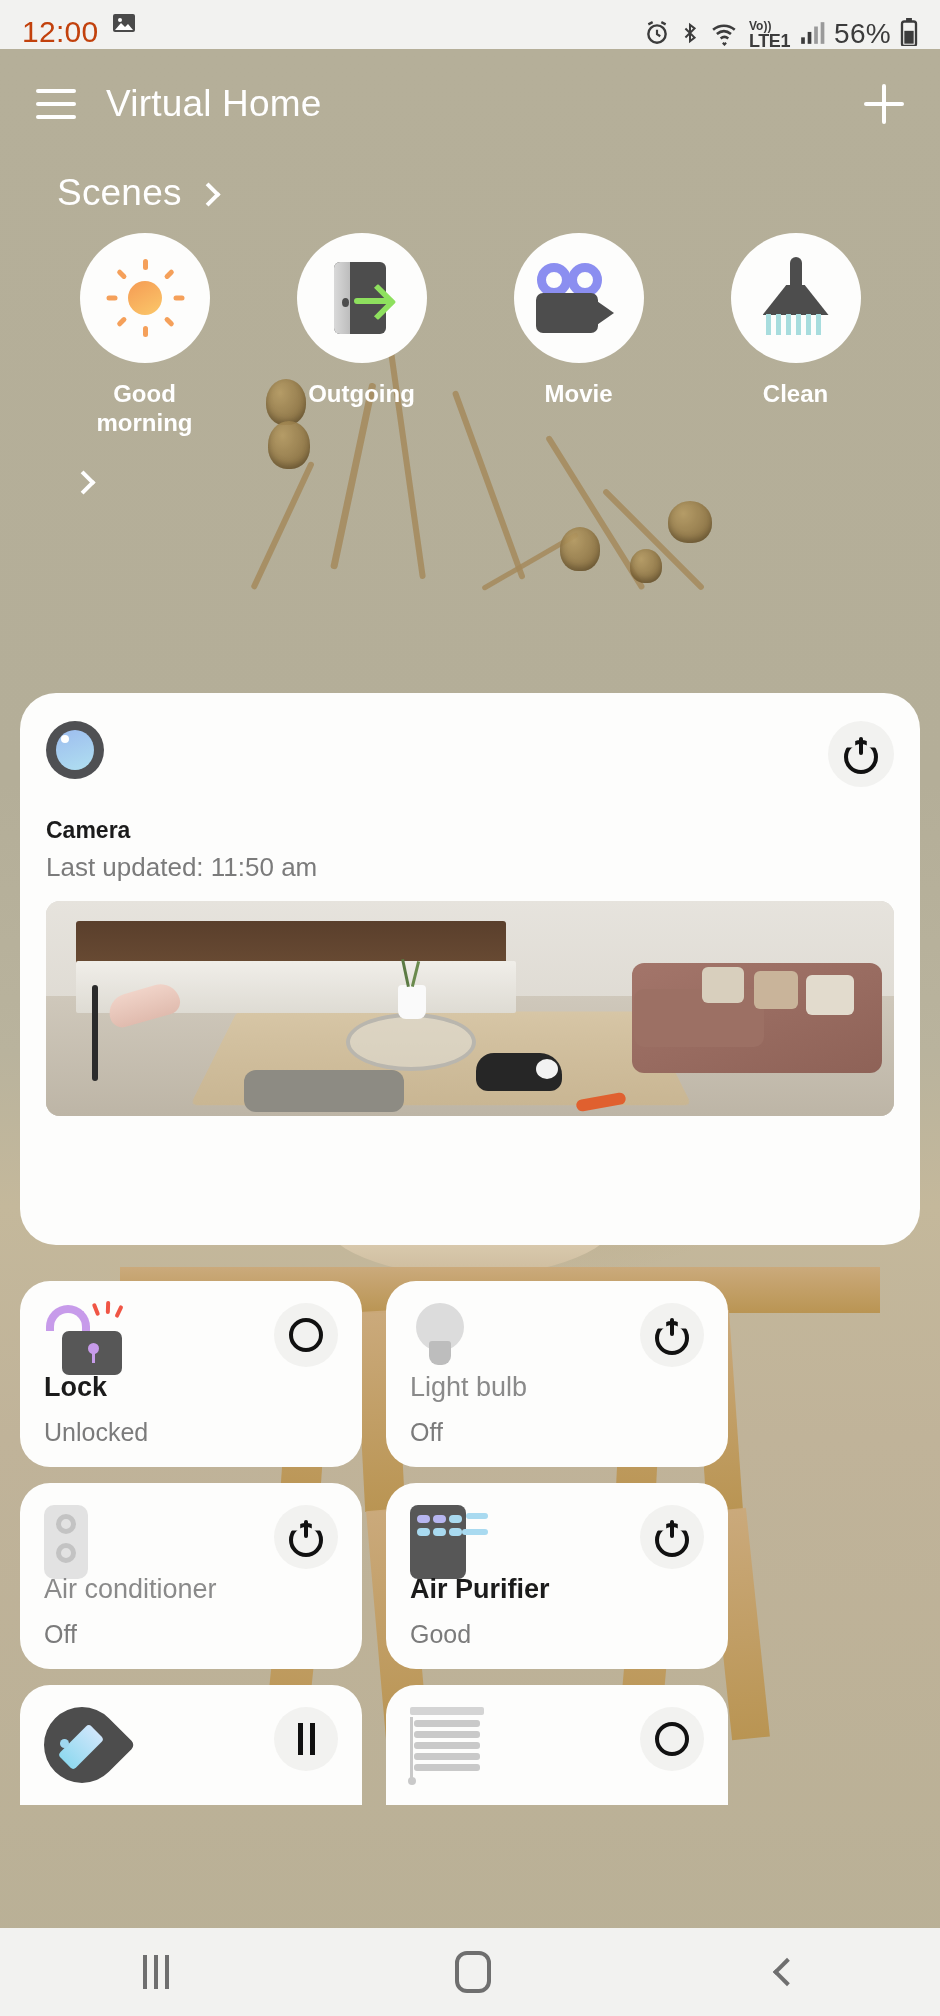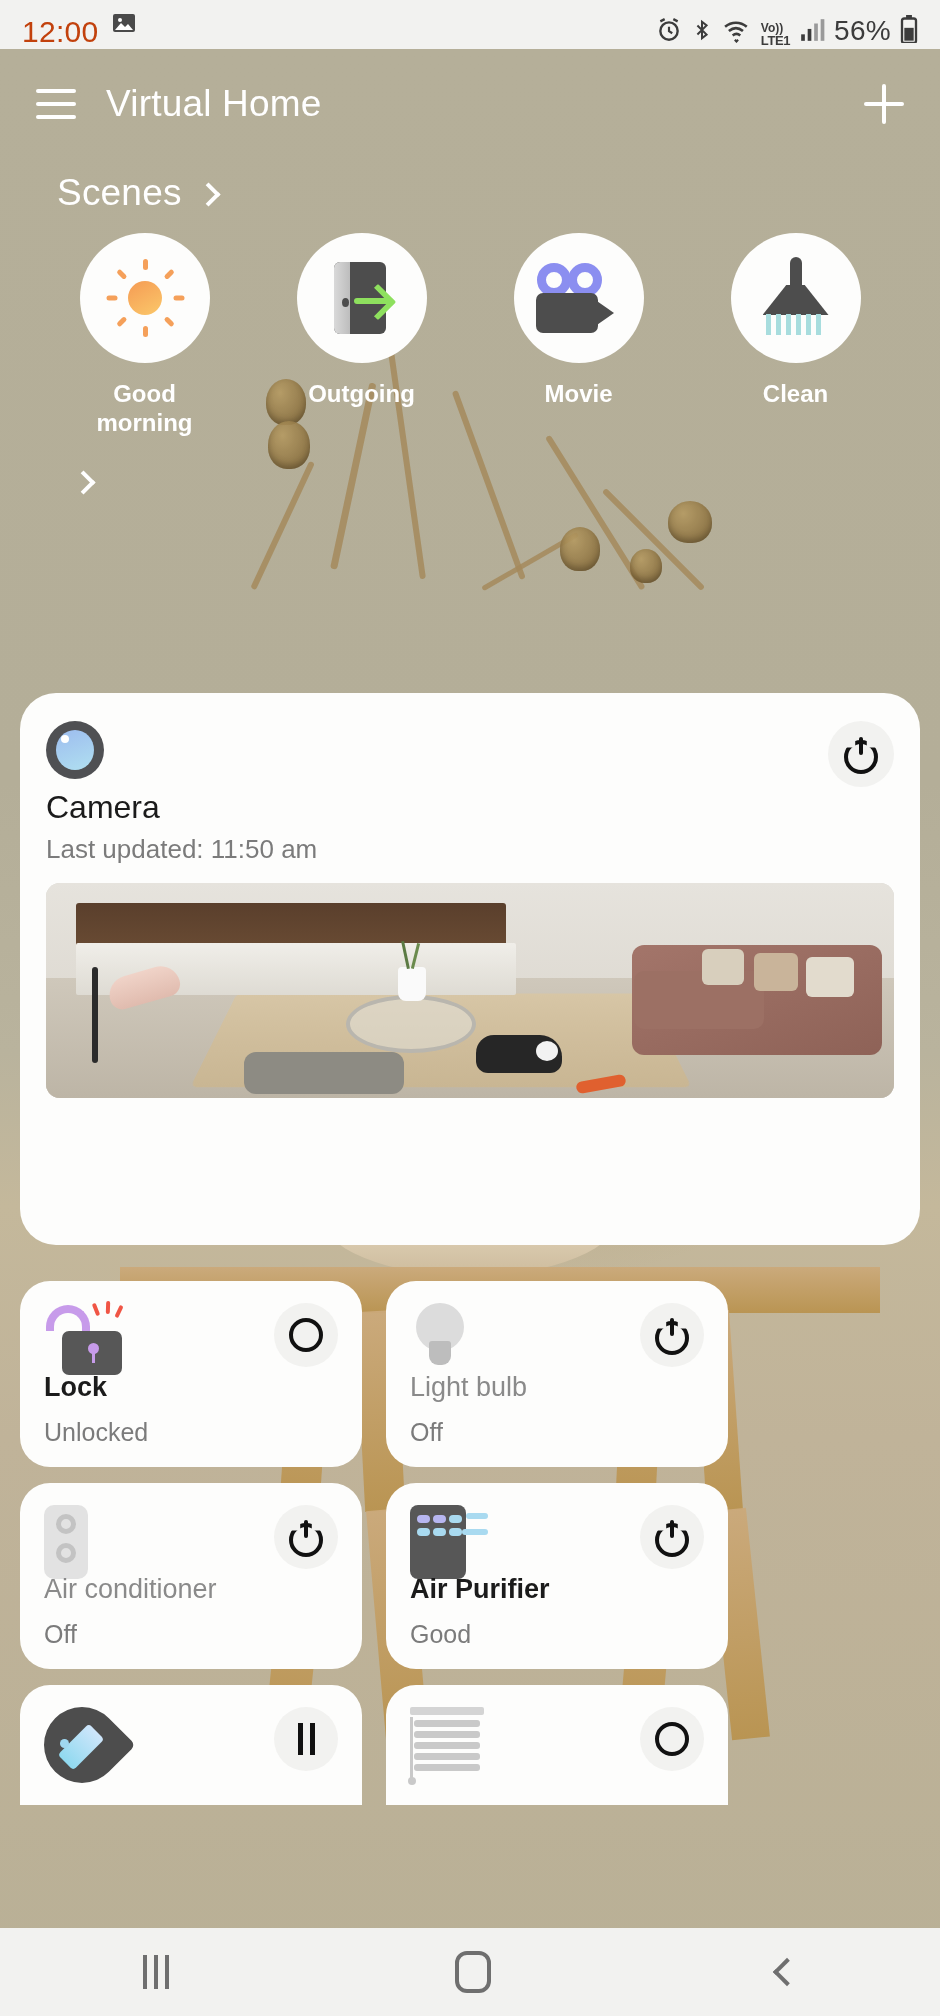--- a/index.html
+++ b/index.html
@@ -17,21 +17,21 @@
     background: #f2f2f0; display: flex; align-items: center;
     padding: 0 22px; z-index: 50;
   }
   .sb-left { display: flex; align-items: center; gap: 12px; }
   .sb-time { font-size: 30px; color: #c2410c; letter-spacing: .3px; margin-top: 14px; }
   .sb-right { margin-left: auto; display: flex; align-items: flex-end; gap: 9px; }
   .sb-pct { font-size: 28px; color: #3c3c3c; letter-spacing: .3px; }
   .volte { display: flex; flex-direction: column; line-height: 1;
            color: #3c3c3c; font-size: 11px; font-weight: bold; margin-top: 20px; }
   .volte span:first-child { font-size: 12px; }
-  .volte span:last-child { font-size: 13px; letter-spacing: -0.4px; }
+  .volte span:last-child { font-size: 18px; letter-spacing: -0.4px; }
 
   
   .wallpaper {
     position: absolute; top: 49px; left: 0; width: 940px; height: 1928px;
     background:
       radial-gradient(ellipse 280px 180px at 62% 57%, rgba(150,120,70,.16) 0%, rgba(150,120,70,0) 70%),
       linear-gradient(180deg, #b5af99 0%, #b4ae98 38%, #b9b39d 52%, #c4b89b 60%, #c0b399 72%, #b9b096 100%);
     z-index: 0;
   }
   
@@ -124,21 +124,21 @@
   .powerbtn { width: 66px; height: 66px; border-radius: 50%; background: #f2f2f0;
               display: flex; align-items: center; justify-content: center; margin-left: auto; cursor: pointer; }
   .ic-power { position: relative; width: 34px; height: 34px; }
   .ic-power .ring { position: absolute; left: 0; top: 3px; width: 34px; height: 34px;
         border: 4px solid #111; border-radius: 50%; clip-path: polygon(0 22%, 33% 22%, 33% 0, 67% 0, 67% 22%, 100% 22%, 100% 100%, 0 100%); }
   .ic-power .stem { position: absolute; left: 15px; top: 0; width: 4px; height: 18px;
         background: #111; border-radius: 2px; }
   .ic-circle { width: 34px; height: 34px; border: 4px solid #111; border-radius: 50%; }
   .ic-pause { display: flex; gap: 7px; }
   .ic-pause i { display: block; width: 5px; height: 32px; background: #111; }
-  .cam-name { font-size: 32px; font-weight: normal; color: #1b1b1b; margin-top: 2px; }
+  .cam-name { font-size: 23px; font-weight: bold; color: #1b1b1b; margin-top: 30px; }
   .cam-sub { font-size: 26px; color: #7b7b7b; margin-top: 8px; }
   .cam-view { margin-top: 18px; width: 848px; height: 215px; border-radius: 14px; overflow: hidden;
               position: relative; background: linear-gradient(180deg,#d8d5cf 0%,#cfcbc3 45%,#b9b3a8 100%); }
   
   .cv-wall { position: absolute; inset: 0; background: linear-gradient(180deg,#e6e3dd 0%,#dedad2 55%,#cfcbc2 100%); }
   .cv-sideboard { position: absolute; left: 30px; top: 20px; width: 430px; height: 58px;
                   background: linear-gradient(180deg,#5a3f2c,#6d4e35); border-radius: 3px; }
   .cv-cabinet { position: absolute; left: 30px; top: 60px; width: 440px; height: 52px;
                 background: linear-gradient(180deg,#f0eee9,#dedbd3); border-radius: 2px; }
   .cv-rug { position: absolute; left: 170px; top: 100px; width: 450px; height: 105px;

